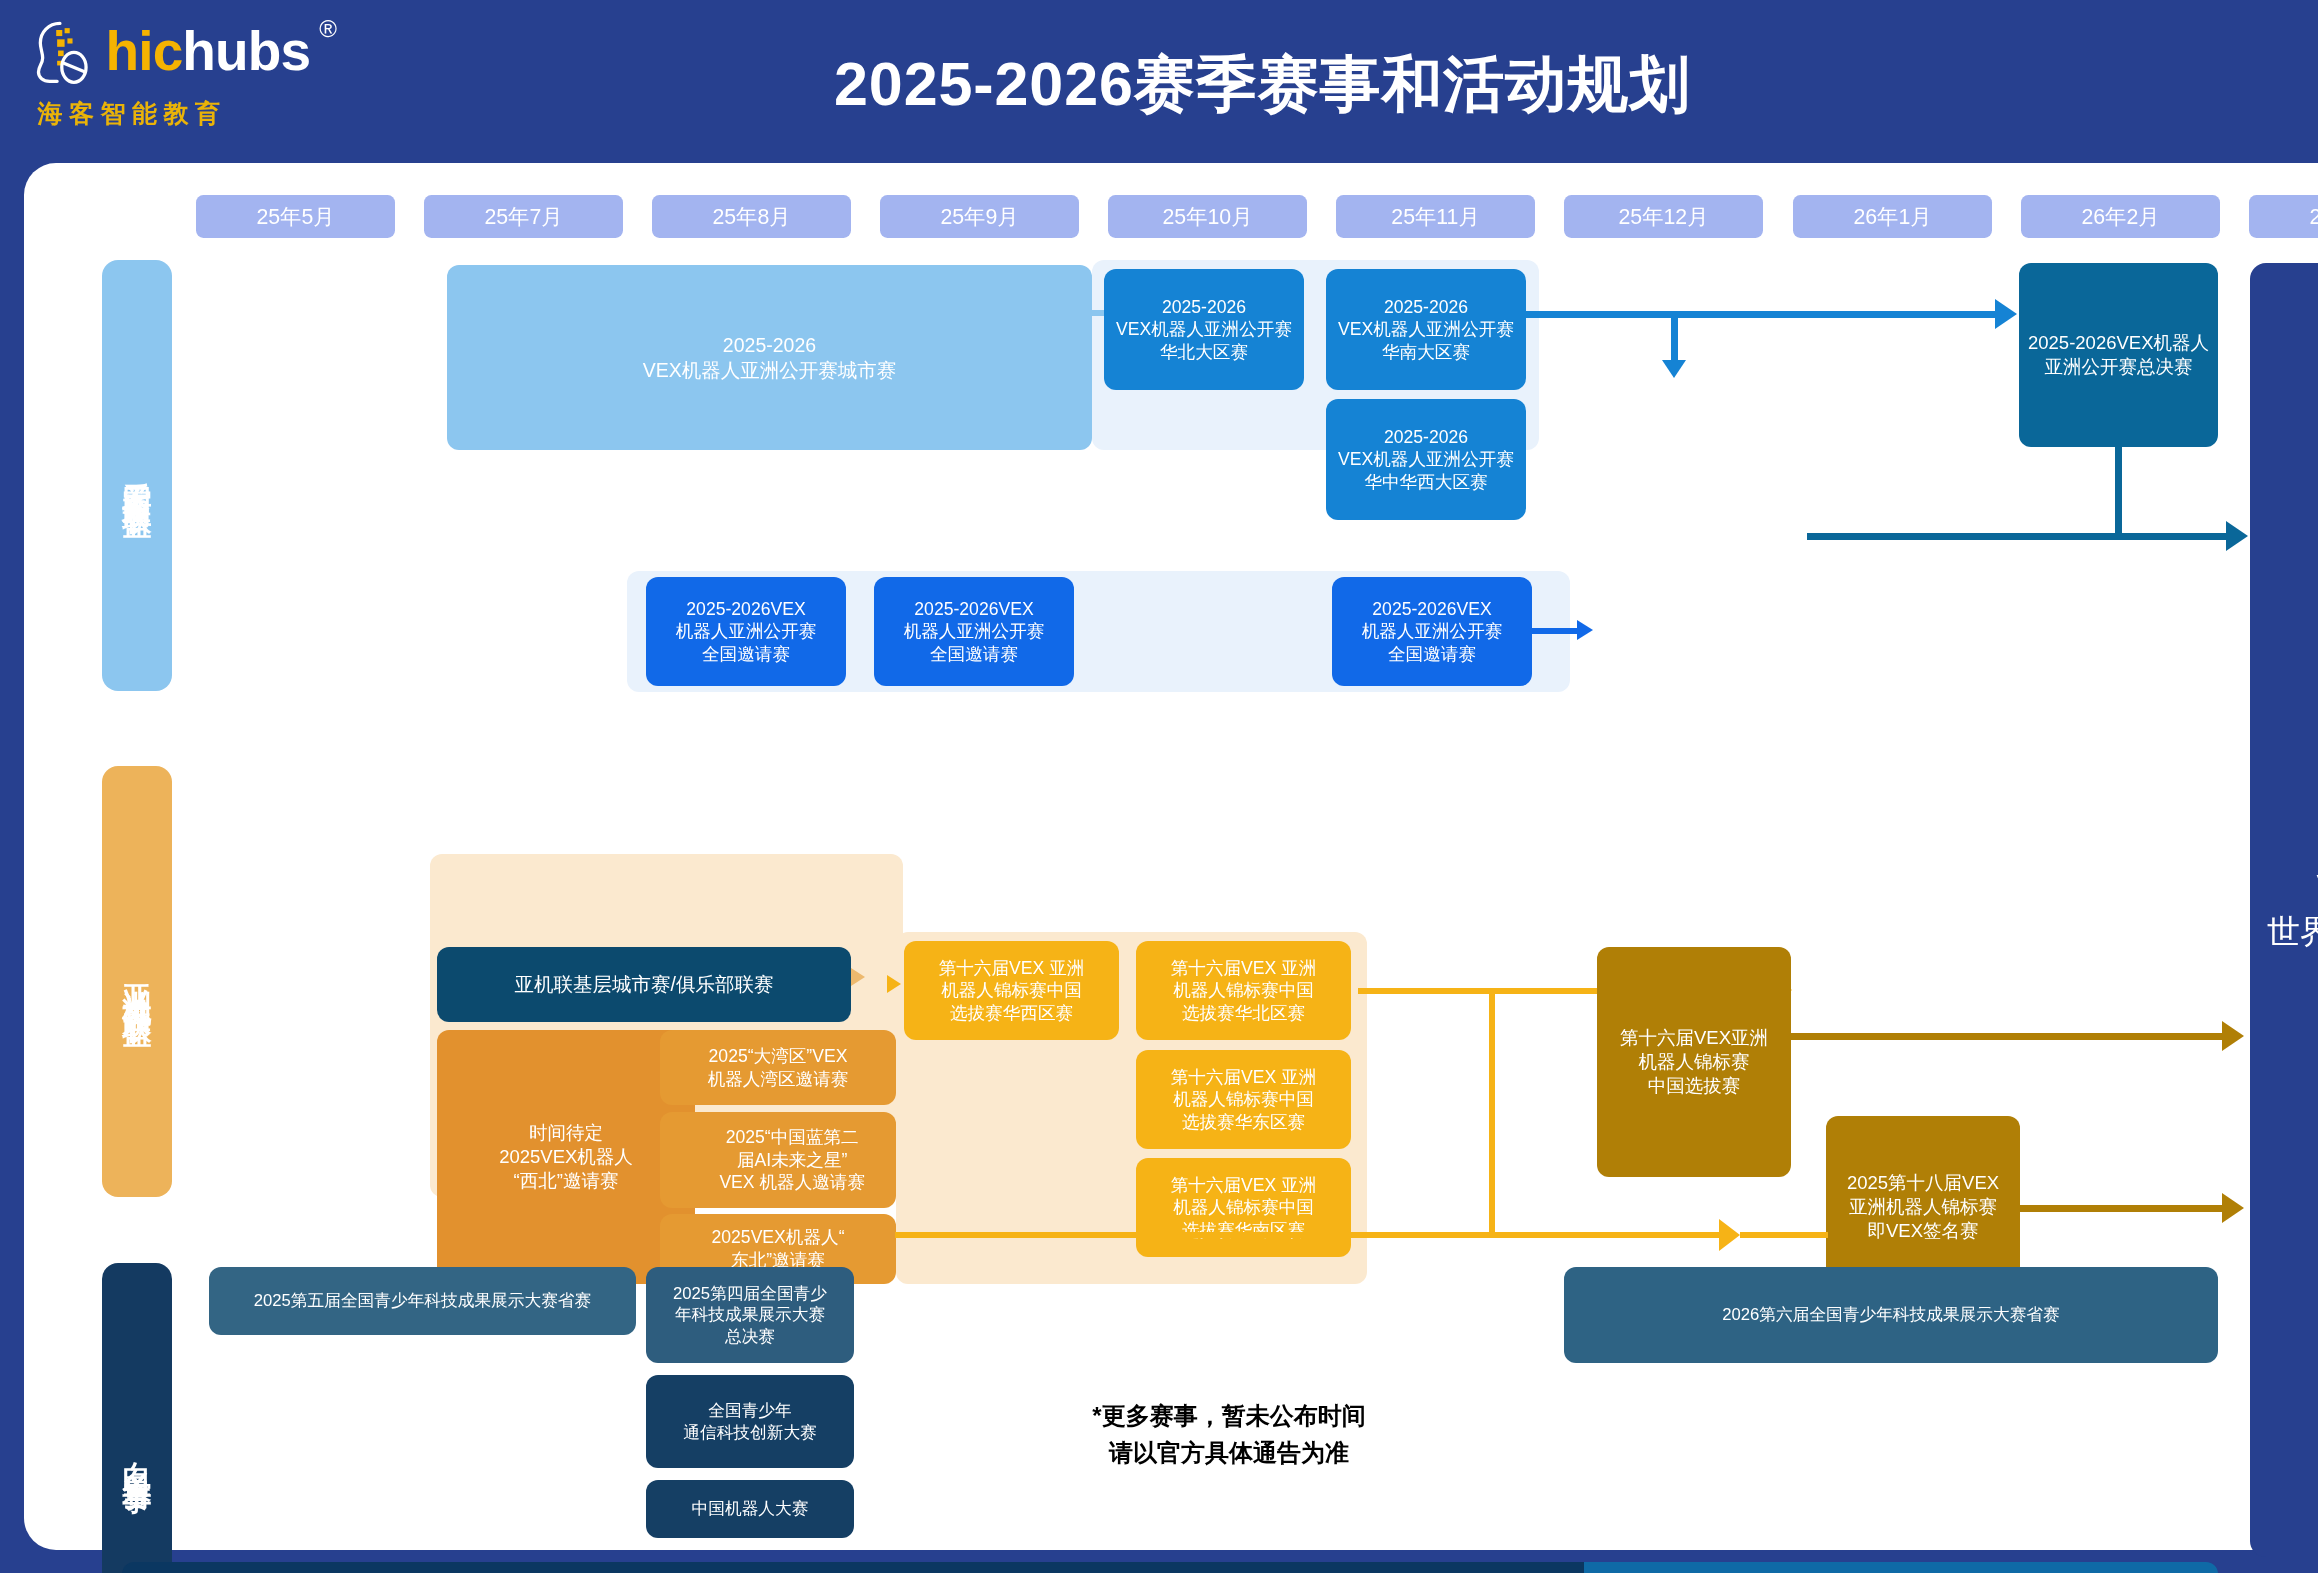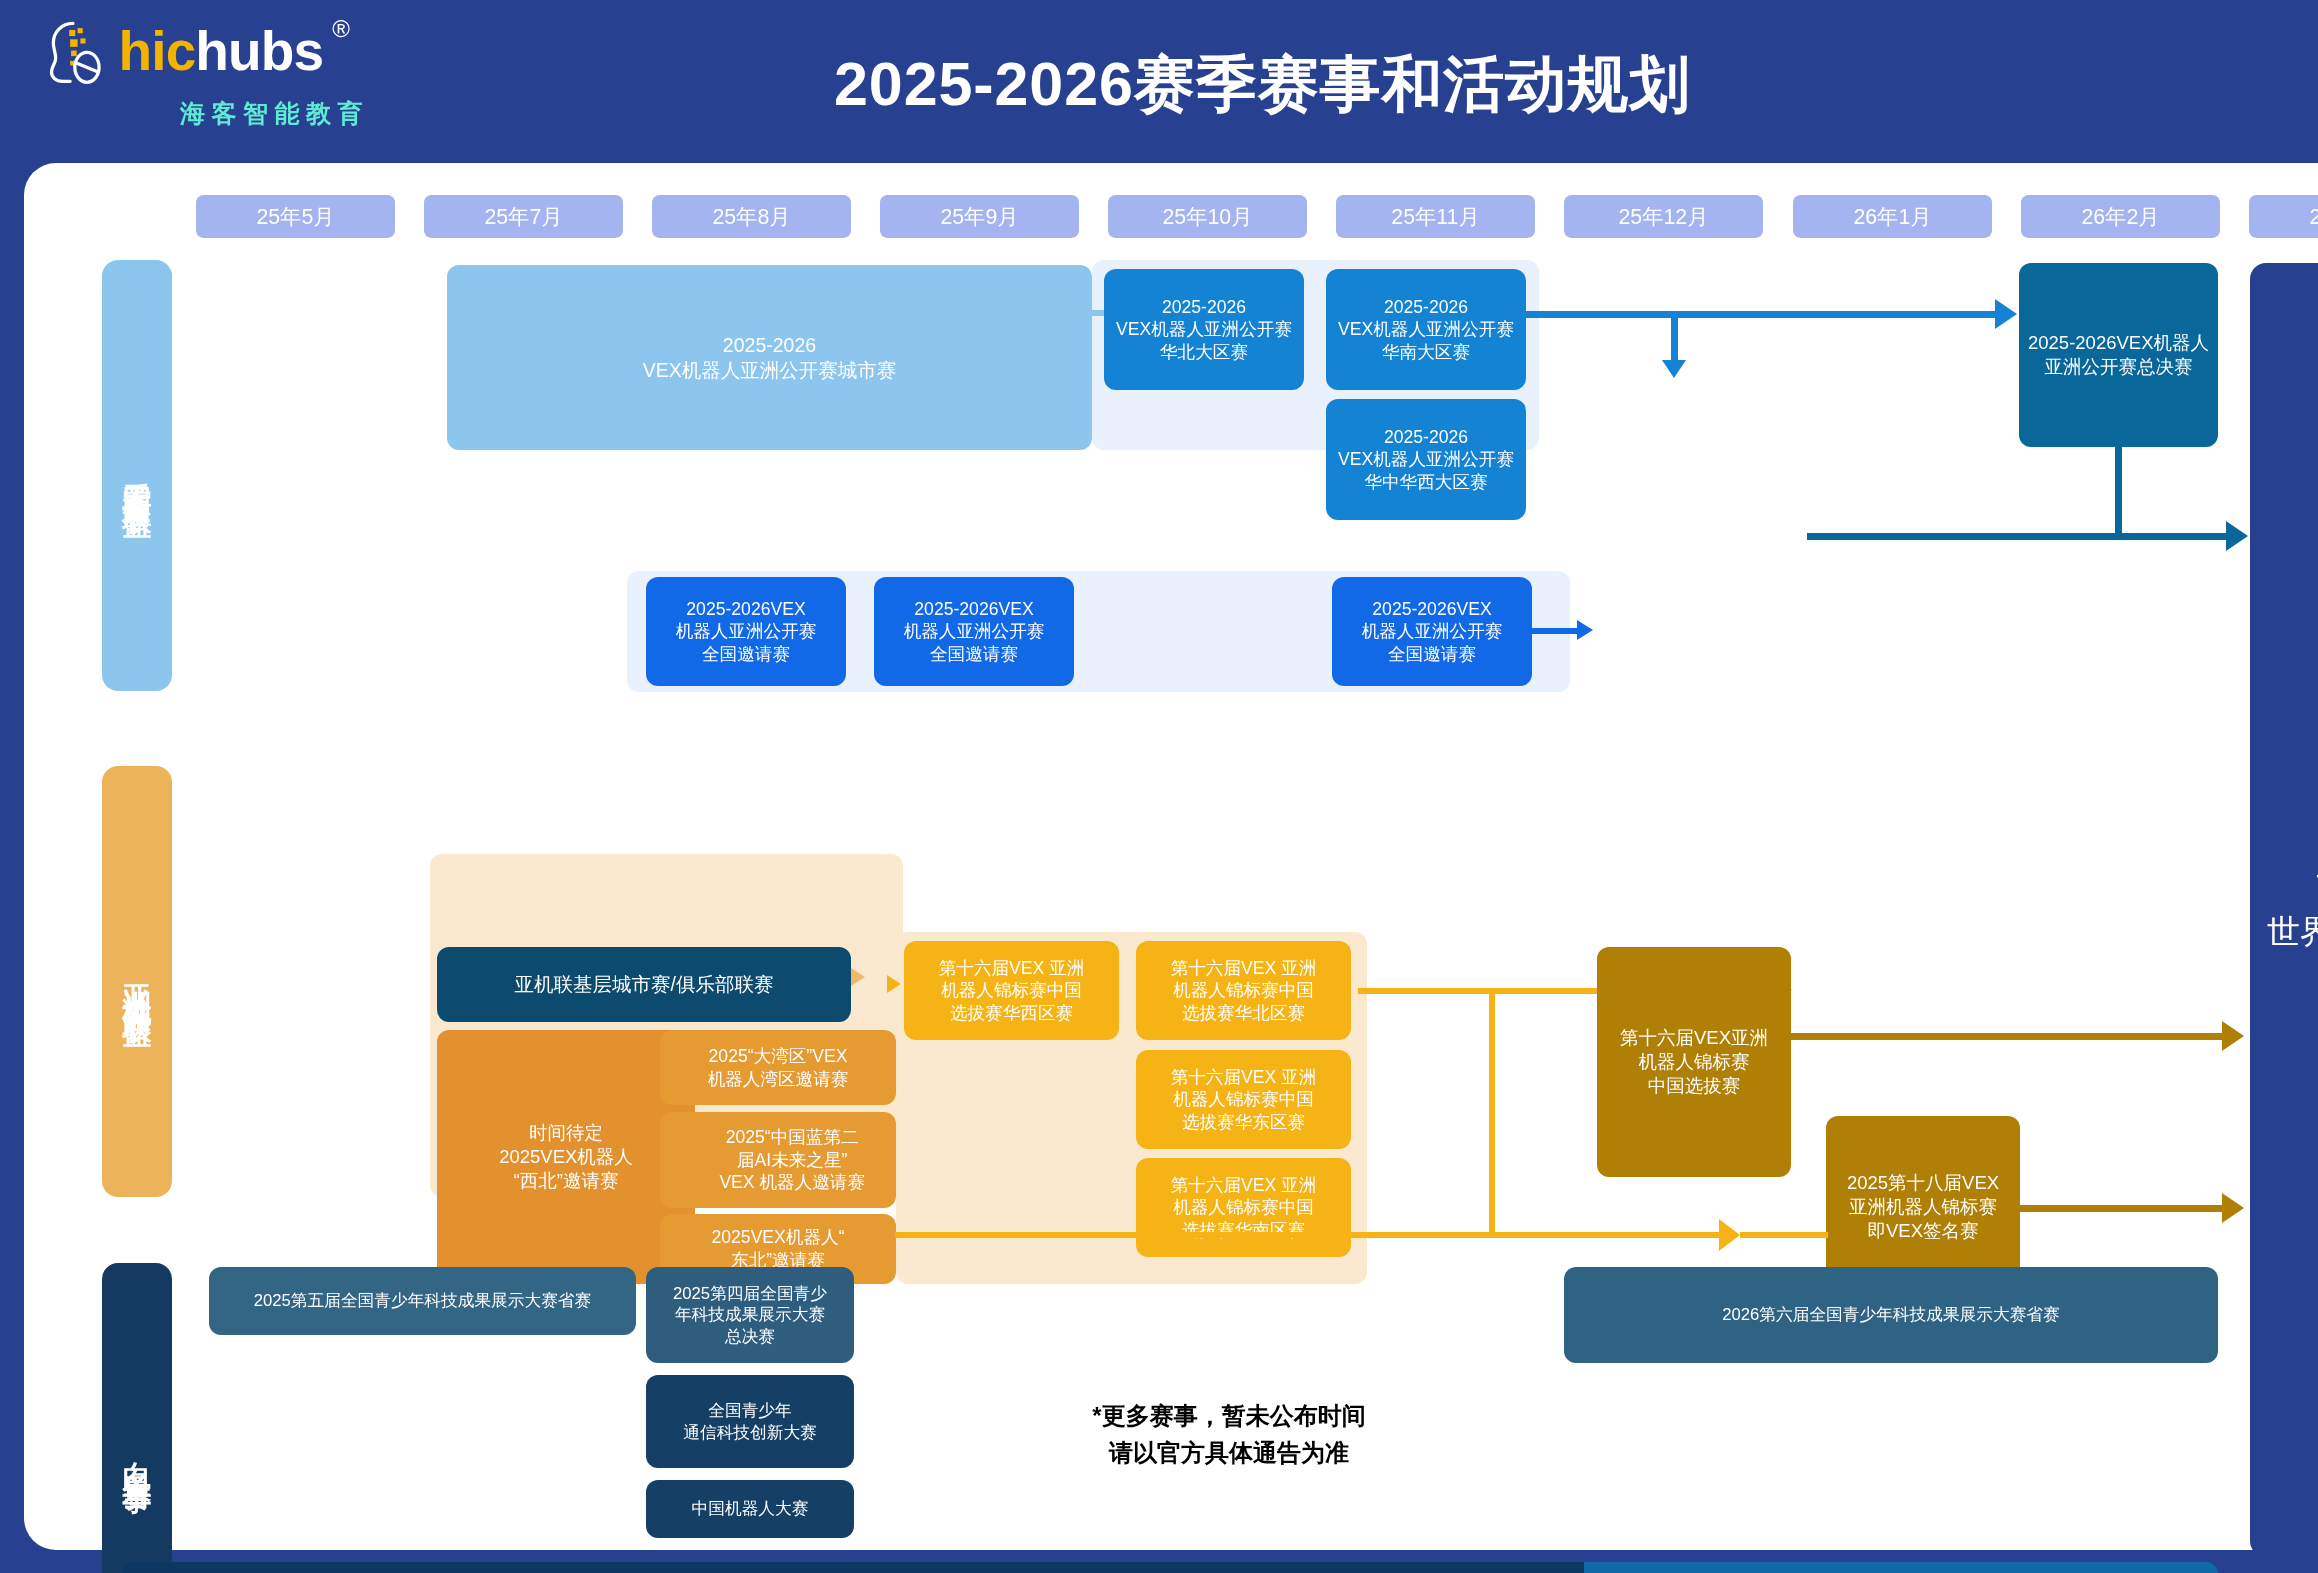--- a/index.html
+++ b/index.html
@@ -5,28 +5,28 @@
   * { box-sizing: border-box; margin: 0; padding: 0; }
   html, body {
     width: 2525px; height: 1574px;
     background: #27408f;
     font-family: "Liberation Sans", "DejaVu Sans", sans-serif;
     overflow: hidden;
   }
   #root { position: relative; width: 2525px; height: 1574px; background: #27408f; }
 
   
-  .logo-wrap { position: absolute; left: 44px; top: 11.6px; width: 325px; height: 125px; text-align: right; }
+  .logo-wrap { position: absolute; left: 31px; top: 11.6px; width: 325px; height: 125px; }
   .logo-row { display: flex; align-items: center; height: 79px; }
   .brain-icon { width: 70px; height: 70px; flex: 0 0 70px; position: relative; }
   .logo-text { font-size: 55px; font-weight: 700; letter-spacing: -0.9px; line-height: 1; margin-left: 4.6px; position: relative;}
   .logo-hic { color: #f5b301; }
   .logo-hubs { color: #ffffff; }
   .logo-reg { position:absolute; top:-6.5px; right:-26px; font-size: 24px; color:#fff; font-weight:400;}
-  .logo-sub { color: #5eead4; font-size: 25px; letter-spacing: 6.5px; font-weight: 700; margin-top: 6.5px; margin-left: 6.5px; white-space: nowrap; }
+  .logo-sub { color: #eab308; font-size: 25px; letter-spacing: 6.5px; font-weight: 700; margin-top: 6.5px; margin-left: 6.5px; white-space: nowrap; }
 
   .page-title {
     position: absolute; left: 0; top: 44px; width: 2525px; text-align: center;
     color: #ffffff; font-size: 61px; font-weight: 700; letter-spacing: 0.9px;
   }
 
   
   .board {
     position: absolute; left: 24px; top: 163px;
     width: 2478px; height: 1387px;

